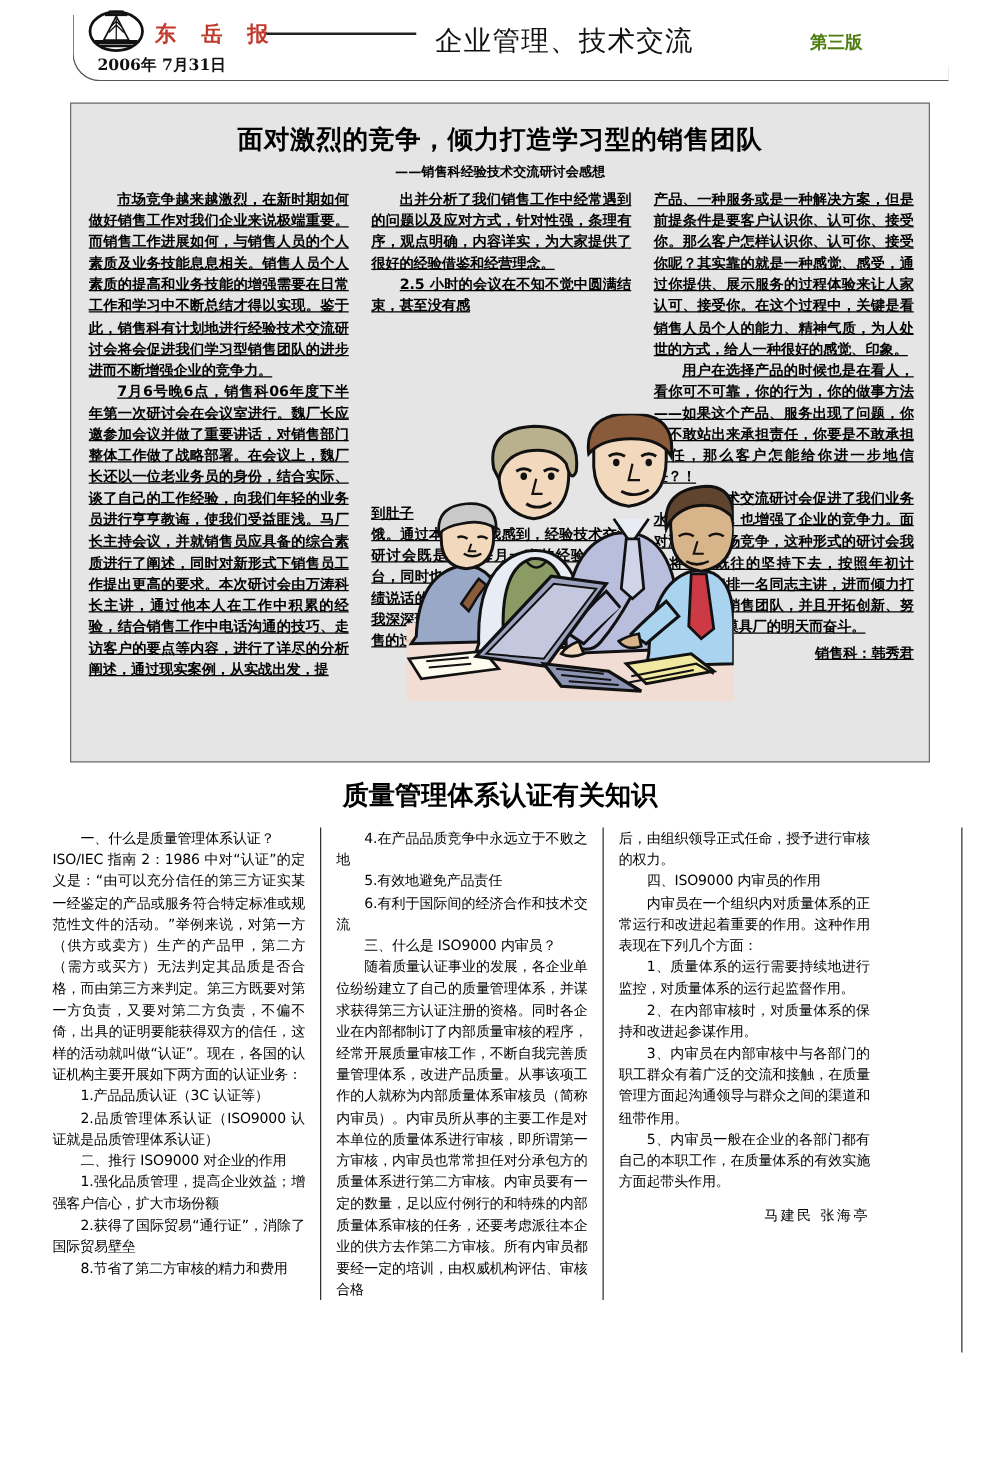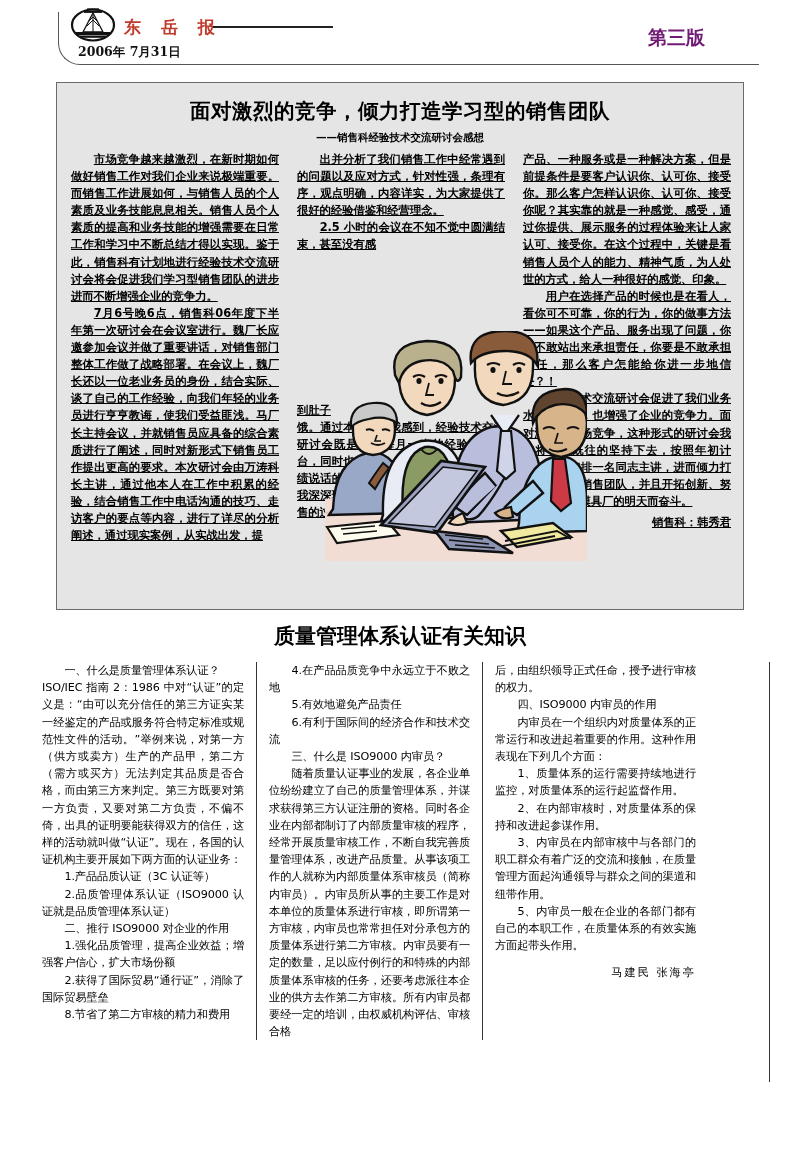--- a/index.html
+++ b/index.html
@@ -67,23 +67,23 @@
     font-size: 22px;
     font-weight: 500;
     color: #111;
     letter-spacing: 1px;
     white-space: nowrap;
   }
   .page-number {
     position: absolute;
     left: 648px; top: 25px;
     font-family: "DejaVu Sans", "Liberation Sans", sans-serif;
-    font-size: 19px;
-    font-weight: bold;
-    color: #701a75;
+    font-size: 14px;
+    font-weight: bold;
+    color: #4d7c0f;
     white-space: nowrap;
   }
 
   
   .article1 {
     position: absolute;
     left: 56px; top: 82px;
     width: 688px; height: 528px;
     border: 1.5px solid #6b6b6b;
     background: #e5e5e5;
@@ -215,20 +215,21 @@
     <rect x="17" y="0.4" width="12" height="1.8" fill="#111"></rect>
     <path d="M23 5 L33 24 L13 24 Z" fill="#ffffff" stroke="#111" stroke-width="1.3"></path>
     <path d="M23 7 L23 24 M19 13 L23 9 M27 13 L23 9 M17 18 L23 12 M29 18 L23 12" stroke="#111" stroke-width="1" fill="none"></path>
     <rect x="6" y="24" width="34" height="3.2" fill="#111"></rect>
     <rect x="10" y="27.6" width="26" height="2.2" fill="#111"></rect>
   </svg>
 
   <div class="paper-name">东 岳 报</div>
   <div class="rule-line"></div>
   <div class="issue-date">2006年 7月31日</div>
+  <div class="section-title">企业管理、技术交流</div>
   <div class="page-number">第三版</div>
 </div>
 
 <div class="article1">
   <div class="a1-title">面对激烈的竞争，倾力打造学习型的销售团队</div>
   <div class="a1-subtitle">——销售科经验技术交流研讨会感想</div>
 
   <div class="a1-cols">
 
     <div class="a1-col">

